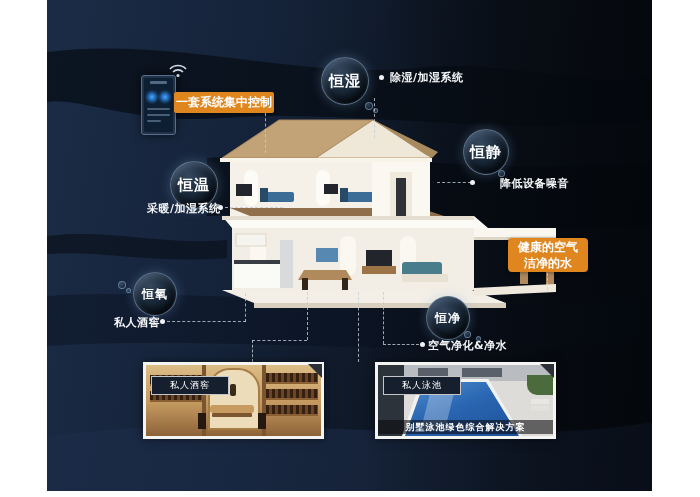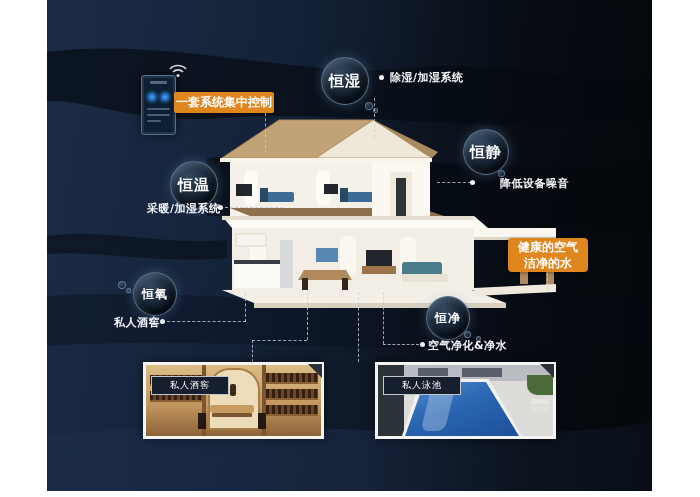--- a/index.html
+++ b/index.html
@@ -262,14 +262,15 @@
       <div class="cab" style="left:84px;width:40px;"></div>
       <div class="bldg"></div>
       <div class="green"></div>
       <div class="waterframe"></div>
       <div class="water"></div>
       <div class="shine"></div>
       <div class="lounge"></div>
     </div>
     <div class="ribbon"></div>
     <div class="badge">私人泳池</div>
+    <div class="caption">别墅泳池绿色综合解决方案</div>
   </div>
 </div>
 
 </body></html>

